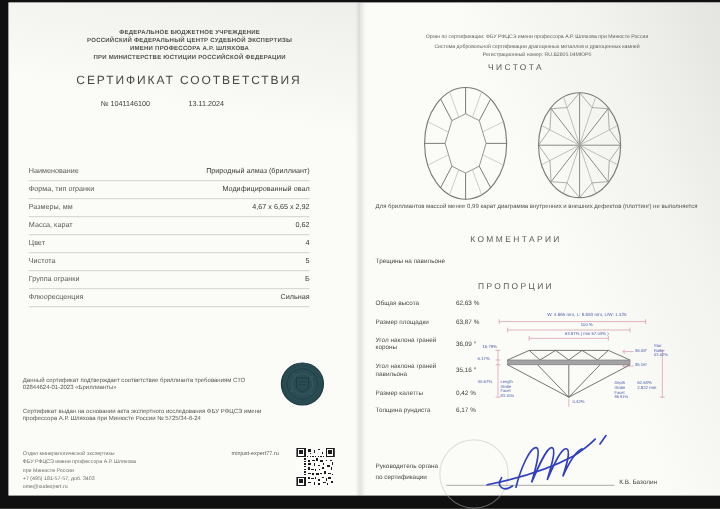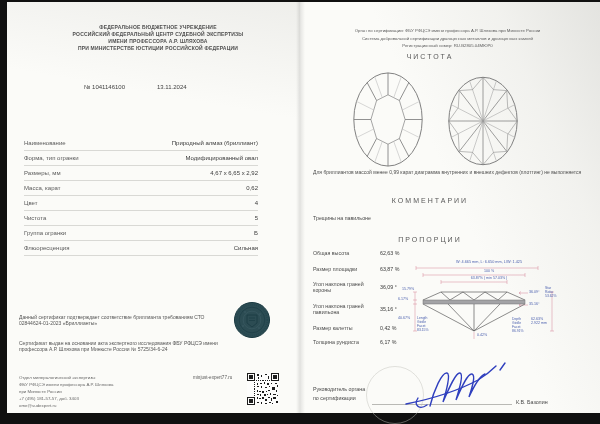--- a/index.html
+++ b/index.html
@@ -46,20 +46,21 @@
   <div class="abs paper"></div>
   <div class="abs shade-left"></div>
   <div class="abs shade-right"></div>
   <div class="abs fold"></div>
 
   <div class="abs org-line" style="top:24px">ФЕДЕРАЛЬНОЕ БЮДЖЕТНОЕ УЧРЕЖДЕНИЕ</div>
   <div class="abs org-line" style="top:31px">РОССИЙСКИЙ ФЕДЕРАЛЬНЫЙ ЦЕНТР СУДЕБНОЙ ЭКСПЕРТИЗЫ</div>
   <div class="abs org-line" style="top:38px">ИМЕНИ ПРОФЕССОРА А.Р. ШЛЯХОВА</div>
   <div class="abs org-line" style="top:45px">ПРИ МИНИСТЕРСТВЕ ЮСТИЦИИ РОССИЙСКОЙ ФЕДЕРАЦИИ</div>
 
+  <div class="abs cert-title" style="top:62px">СЕРТИФИКАТ СООТВЕТСТВИЯ</div>
 
   <span class="abs cert-meta" style="left:84px; top:84px">№ 1041146100</span>
   <span class="abs cert-meta" style="left:157px; top:84px">13.11.2024</span>
 
   <div class="abs dtable">
     <div class="row">
         <span class="lbl">Наименование</span>
         <span class="val">Природный алмаз (бриллиант)</span>
       </div>
     <div class="row">

